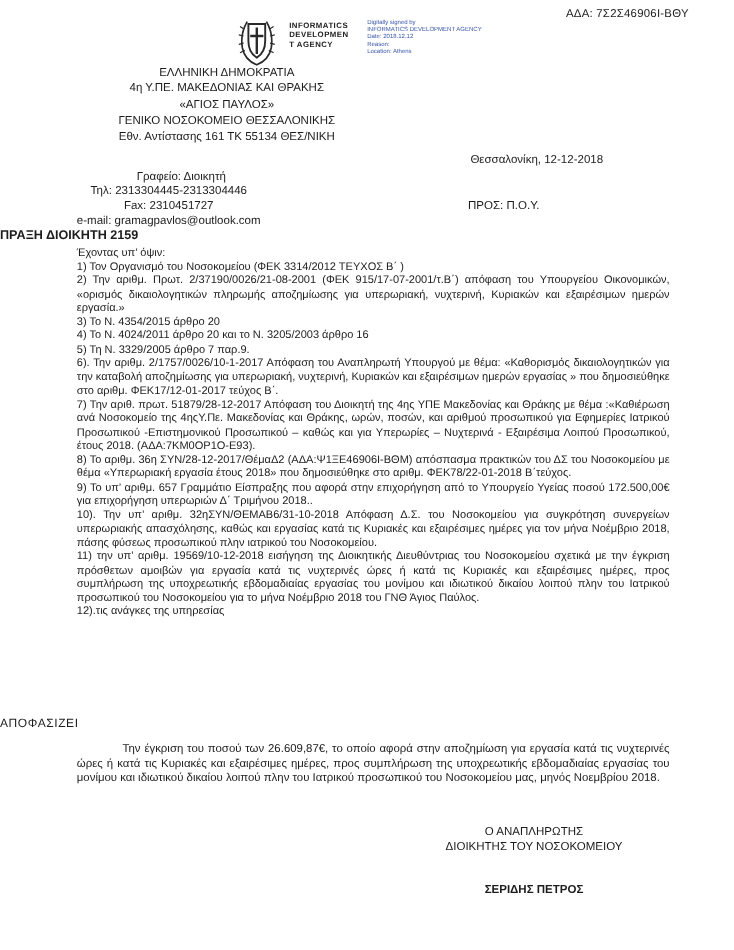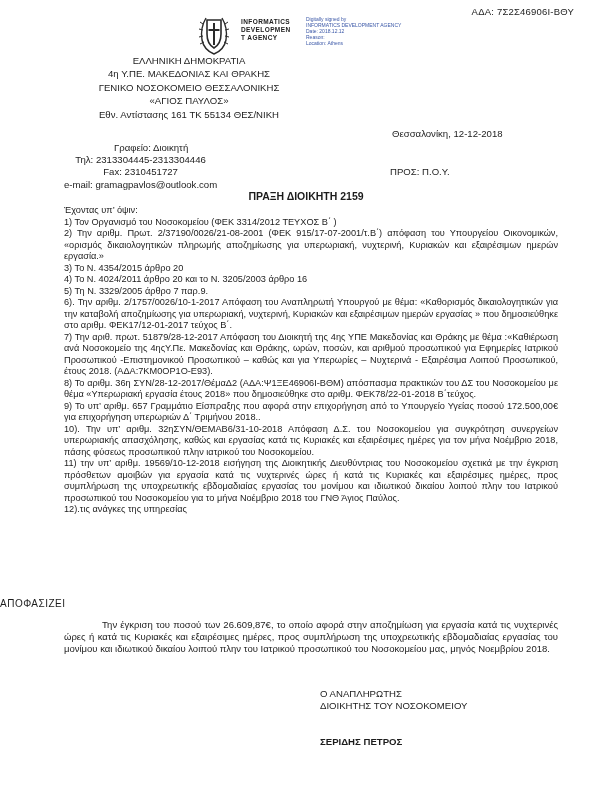--- a/index.html
+++ b/index.html
@@ -38,39 +38,39 @@
   .header-block div { white-space:nowrap; }
   .city-date { position:absolute; top:128px; left:392px; font-size:9.6px; }
   .contact {
     position:absolute; top:142px; left:64px;
     font-size:9.6px; line-height:12.2px;text-align:center;
   }
   .contact .office { padding-left:21px; }
   .pros { position:absolute; top:166px; left:390px; font-size:9.6px; }
   .doc-title {
     position:absolute; top:190px; left:0; width:100%;
-    text-align:center; font-weight:bold; font-size:10.5px;
+    text-align:left; font-weight:bold; font-size:10.5px;
   }
   .bodytext {
     position:absolute; top:205px; left:64px; width:494px;
     font-size:9.2px; line-height:11.5px; text-align:justify;
   }
   .bodytext p { margin:0; }
   .decide-head {
     position:absolute; top:598px; left:0; width:100%;
     text-align:left; font-size:10px; letter-spacing:0.5px;
   }
   .decision {
     position:absolute; top:619px; left:64px; width:494px;
     font-size:9.5px; line-height:12.1px; text-align:justify;
     text-indent:38px;
   }
   .sign-block {
     position:absolute; top:688px; left:320px; width:250px;
-    font-size:9.6px; line-height:12.4px;
+    text-align:center; font-size:9.6px; line-height:12.4px;
   }
   .sign-block .name { margin-top:23px;font-weight:bold; }
 </style>
 </head>
 <body>
 
 <div class="page">
 
   <div class="ada">ΑΔΑ: 7Σ2Σ46906Ι-ΒΘΥ</div>
 
@@ -92,22 +92,22 @@
       <span>INFORMATICS DEVELOPMENT AGENCY</span>
       <span>Date: 2018.12.12</span>
       <span>Reason:</span>
       <span>Location: Athens</span>
     </div>
   </div>
 
   <div class="header-block">
     <div>ΕΛΛΗΝΙΚΗ ΔΗΜΟΚΡΑΤΙΑ</div>
     <div>4η Υ.ΠΕ. ΜΑΚΕΔΟΝΙΑΣ ΚΑΙ ΘΡΑΚΗΣ</div>
+    <div>«ΑΓΙΟΣ ΠΑΥΛΟΣ»</div>
     <div>ΓΕΝΙΚΟ ΝΟΣΟΚΟΜΕΙΟ ΘΕΣΣΑΛΟΝΙΚΗΣ</div>
-    <div>«ΑΓΙΟΣ ΠΑΥΛΟΣ»</div>
     <div>Εθν. Αντίστασης 161  ΤΚ  55134   ΘΕΣ/ΝΙΚΗ</div>
   </div>
 
   <div class="city-date">Θεσσαλονίκη, 12-12-2018</div>
 
   <div class="contact">
     <div class="office">Γραφείο: Διοικητή</div>
     <div>Τηλ: 2313304445-2313304446</div>
     <div>Fax: 2310451727</div>
     <div>e-mail: gramagpavlos@outlook.com</div>

